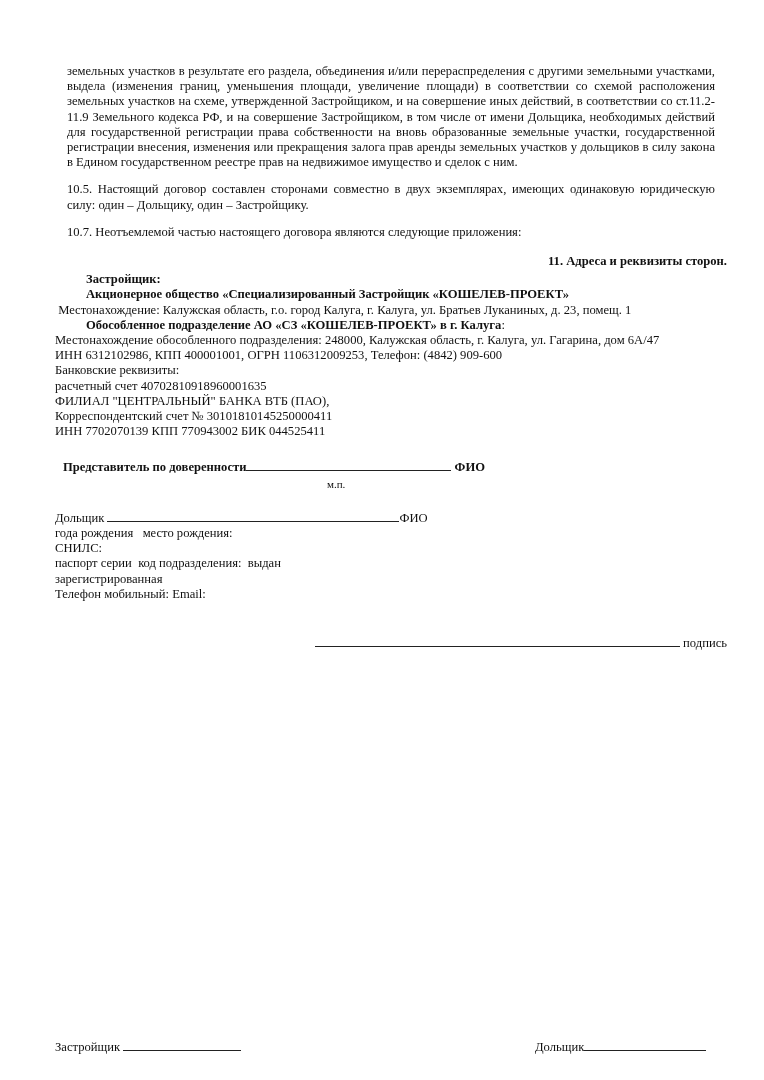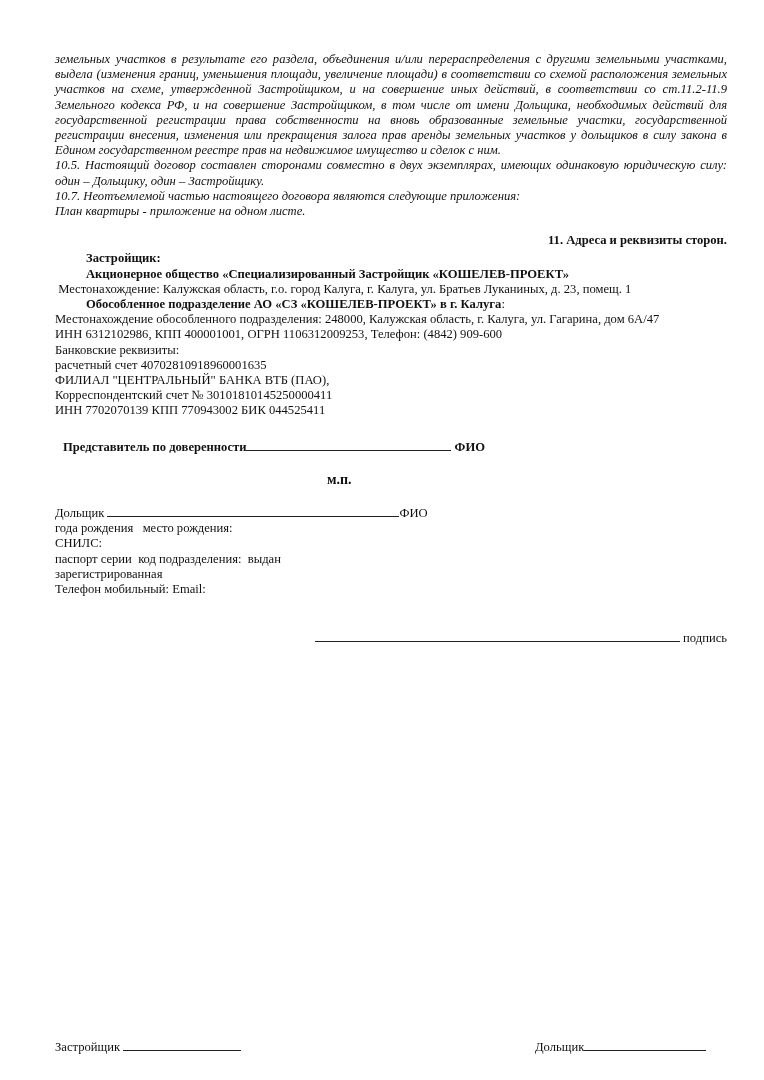--- a/index.html
+++ b/index.html
@@ -1,40 +1,39 @@
 <!DOCTYPE html>
 <html><head>
 <meta charset="utf-8">
 <style>
   html, body { margin: 0; padding: 0; background: #ffffff; }
   body { width: 764px; height: 1080px; position: relative; overflow: hidden;
          font-family: "Liberation Serif", "DejaVu Serif", serif; color: #111111; }
   .page { position: absolute; left: 55px; top: 52px; width: 672px; font-size: 12.6px; line-height: 15.2px; }
   .just { text-align: justify; text-align-last: left; }
-  .p { margin: 0; font-style: italic; }
+  .p { margin: 12px; }
   .section-title { text-align: right; font-weight: bold; margin: 14px 0 3px 0; }
   .bold { font-weight: bold; margin-left: 31px; }
   .sig-line { display: inline-block; border-bottom: 1px solid #222; height: 12px; vertical-align: baseline; }
   .rep-row { margin-top: 19px; font-weight: bold; margin-left: 8px; }
-  .mp { text-align: left; padding-left: 272px; font-weight: bold; font-size: 14px; margin-top: 17px; }
+  .mp { text-align: left; padding-left: 272px; font-weight: normal; font-size: 11px; margin-top: 1px; }
   .dol-row { margin-top: 17px; font-weight: normal; }
   .podpis-row { margin-top: 32px; text-align: right; }
   .footer { position: absolute; top: 1038px; left: 55px; width: 660px; font-size: 12.6px;
             font-family: "Liberation Serif", "DejaVu Serif", serif; }
   .footer .left { position: absolute; left: 0; }
   .footer .right { position: absolute; left: 480px; }
 </style>
 </head>
 <body>
 
 <div class="page">
   <p class="p just">земельных участков в результате его раздела, объединения и/или перераспределения с другими земельными участками, выдела (изменения границ, уменьшения площади, увеличение площади) в соответствии со схемой расположения земельных участков на схеме, утвержденной Застройщиком, и на совершение иных действий, в соответствии со ст.11.2-11.9 Земельного кодекса РФ, и на совершение Застройщиком, в том числе от имени Дольщика, необходимых действий для государственной регистрации права собственности на вновь образованные земельные участки, государственной регистрации внесения, изменения или прекращения залога прав аренды земельных участков у дольщиков в силу закона в Едином государственном реестре прав на недвижимое имущество и сделок с ним.</p>
   <p class="p just">10.5. Настоящий договор составлен сторонами совместно в двух экземплярах, имеющих одинаковую юридическую силу: один – Дольщику, один – Застройщику.</p>
   <p class="p">10.7. Неотъемлемой частью настоящего договора являются следующие приложения:</p>
-  <p class="p">План квартиры - приложение на одном листе.</p>
 
   <div class="section-title">11. Адреса и реквизиты сторон.</div>
 
   <div>
     <div class="bold">Застройщик:</div>
     <div class="bold">Акционерное общество «Специализированный Застройщик «КОШЕЛЕВ-ПРОЕКТ»</div>
     <div style="white-space:pre"> Местонахождение: Калужская область, г.о. город Калуга, г. Калуга, ул. Братьев Луканиных, д. 23, помещ. 1</div>
     <div><span class="bold">Обособленное подразделение АО «СЗ «КОШЕЛЕВ-ПРОЕКТ» в г. Калуга</span><span>:</span></div>
     <div>Местонахождение обособленного подразделения: 248000, Калужская область, г. Калуга, ул. Гагарина, дом 6А/47</div>
     <div>ИНН 6312102986, КПП 400001001, ОГРН 1106312009253, Телефон: (4842) 909-600</div>

